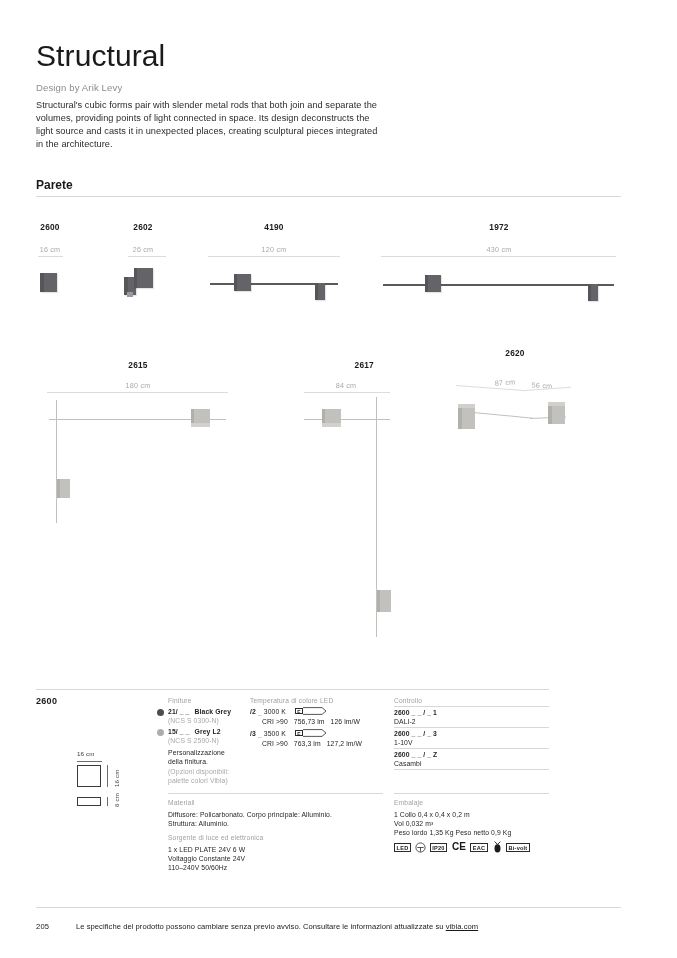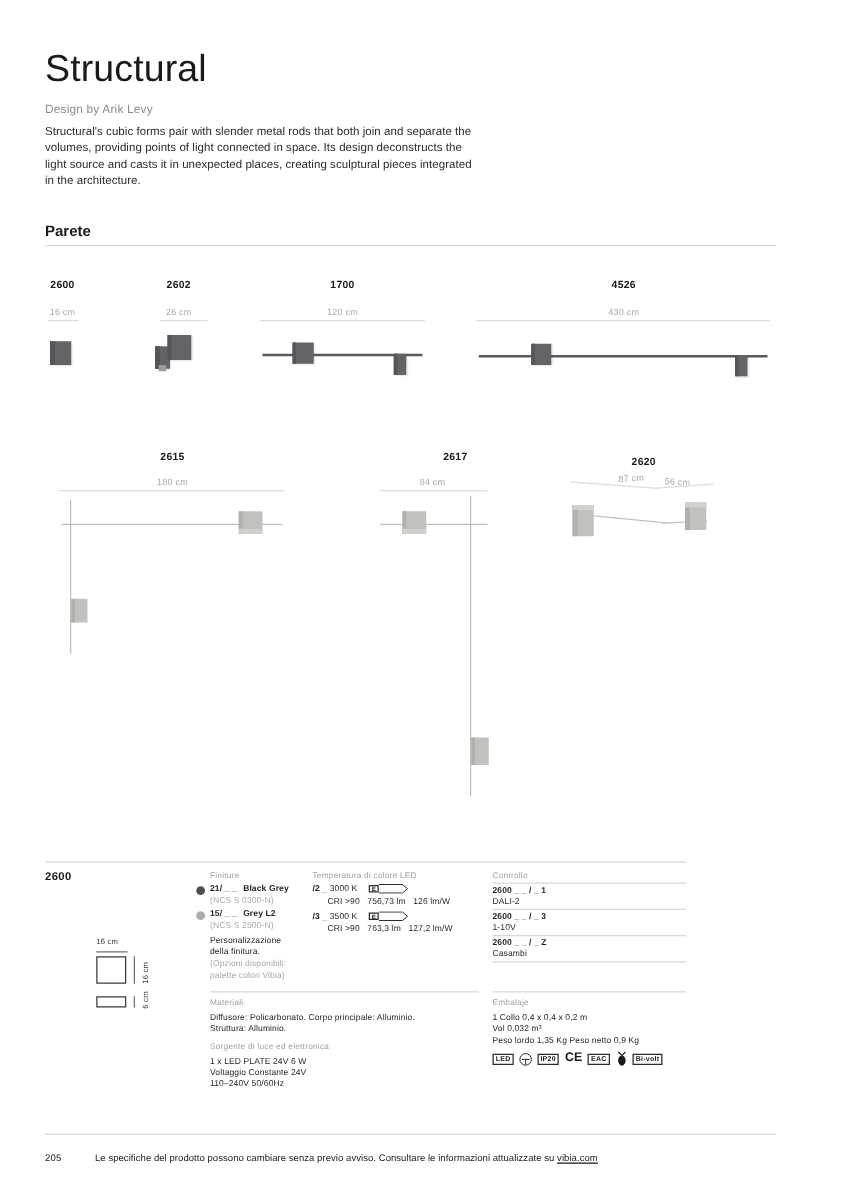--- a/index.html
+++ b/index.html
@@ -153,32 +153,32 @@
   <div class="dim-label" style="left:115px; top:245px; width:56px;">26 cm</div>
   <div class="dim-line" style="left:128px; top:256px; width:38px;"></div>
   <div class="fig">
     <div class="cube-dk" style="left:124px; top:277px; width:12px; height:18px;"></div>
     <div class="cube-dk2" style="left:124px; top:277px; width:4px; height:18px;"></div>
     <div class="cube-dk" style="left:134px; top:268px; width:19px; height:20px;"></div>
     <div class="cube-dk2" style="left:134px; top:268px; width:3px; height:20px;"></div>
     <div class="rod-lt" style="left:127px; top:292px; width:6px; height:5px; background:#9b9b9f;"></div>
   </div>
 
-  <div class="prod-code" style="left:246px; top:222px; width:56px;">1700</div>
+  <div class="prod-code" style="left:246px; top:222px; width:56px;">4190</div>
   <div class="dim-label" style="left:246px; top:245px; width:56px;">120 cm</div>
   <div class="dim-line" style="left:208px; top:256px; width:132px;"></div>
   <div class="fig">
     <div class="rod" style="left:210px; top:283px; width:128px; height:1.6px;"></div>
     <div class="cube-dk" style="left:234px; top:274px; width:17px; height:17px;"></div>
     <div class="cube-dk2" style="left:234px; top:274px; width:3px; height:17px;"></div>
     <div class="cube-dk" style="left:315px; top:283px; width:10px; height:17px;"></div>
     <div class="cube-dk2" style="left:315px; top:283px; width:2.5px; height:17px;"></div>
   </div>
 
-  <div class="prod-code" style="left:471px; top:222px; width:56px;">4526</div>
+  <div class="prod-code" style="left:471px; top:222px; width:56px;">1972</div>
   <div class="dim-label" style="left:471px; top:245px; width:56px;">430 cm</div>
   <div class="dim-line" style="left:381px; top:256px; width:235px;"></div>
   <div class="fig">
     <div class="rod" style="left:383px; top:284px; width:231px; height:1.6px;"></div>
     <div class="cube-dk" style="left:425px; top:275px; width:16px; height:17px;"></div>
     <div class="cube-dk2" style="left:425px; top:275px; width:3px; height:17px;"></div>
     <div class="cube-dk" style="left:588px; top:284px; width:10px; height:17px;"></div>
     <div class="cube-dk2" style="left:588px; top:284px; width:2.5px; height:17px;"></div>
   </div>
 
@@ -201,21 +201,21 @@
   <div class="fig">
     <div class="rod-lt" style="left:304px; top:419px; width:86px; height:1.2px;"></div>
     <div class="rod-lt" style="left:376px; top:397px; width:1.2px; height:240px;"></div>
     <div class="cube-lt" style="left:322px; top:409px; width:19px; height:18px;"></div>
     <div class="cube-lt2" style="left:322px; top:409px; width:3px; height:18px;"></div>
     <div class="cube-lt3" style="left:322px; top:423px; width:19px; height:4px;"></div>
     <div class="cube-lt" style="left:377px; top:590px; width:14px; height:22px;"></div>
     <div class="cube-lt2" style="left:377px; top:590px; width:3px; height:22px;"></div>
   </div>
 
-  <div class="prod-code" style="left:487px; top:364px; width:56px;">2620</div>
+  <div class="prod-code" style="left:487px; top:348px; width:56px;">2620</div>
   <div class="dim-label" style="left:485px; top:378px; width:40px; transform:rotate(-4deg);">87 cm</div>
   <div class="dim-label" style="left:522px; top:381px; width:40px; transform:rotate(3deg);">56 cm</div>
   <div class="dim-line" style="left:456px; top:385px; width:70px; transform:rotate(4.2deg); transform-origin:left center;"></div>
   <div class="dim-line" style="left:525px; top:390px; width:46px; transform:rotate(-4deg); transform-origin:left center;"></div>
   <div class="fig">
     <div class="cube-lt" style="left:458px; top:404px; width:17px; height:25px;"></div>
     <div class="cube-lt2" style="left:458px; top:404px; width:4px; height:25px;"></div>
     <div class="cube-lt3" style="left:458px; top:404px; width:17px; height:4px;"></div>
     <div class="rod-lt" style="left:473px; top:412px; width:60px; height:1.3px; transform:rotate(5.5deg); transform-origin:left center;"></div>
     <div class="rod-lt" style="left:530px; top:418px; width:36px; height:1.3px; transform:rotate(-2.5deg); transform-origin:left center;"></div>

